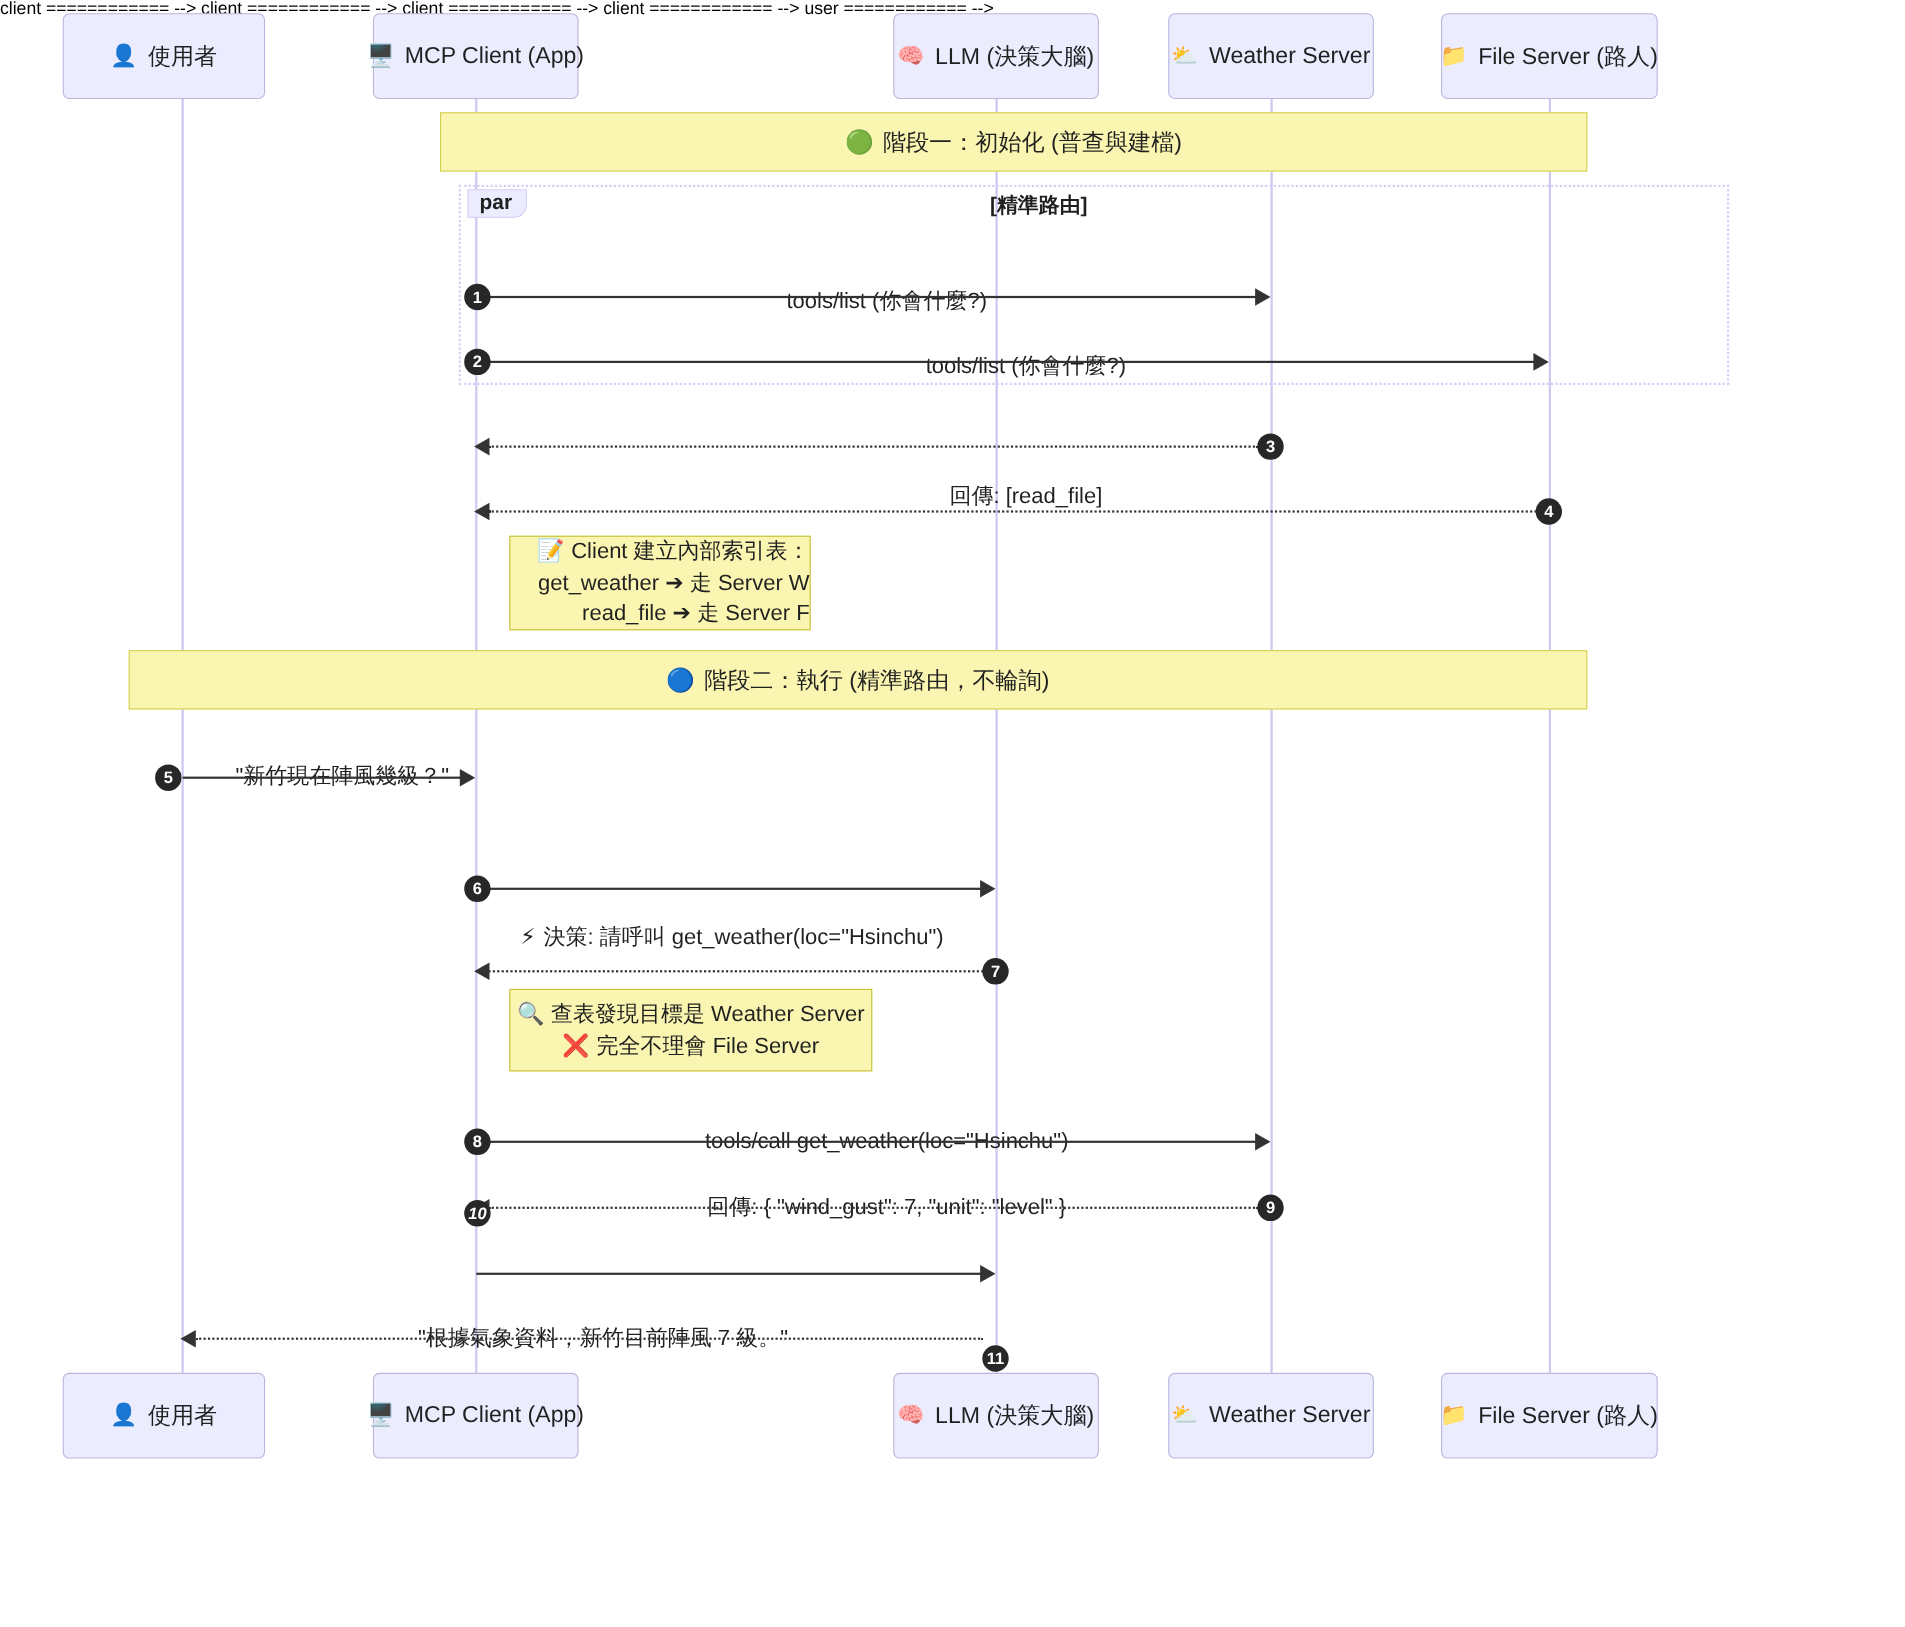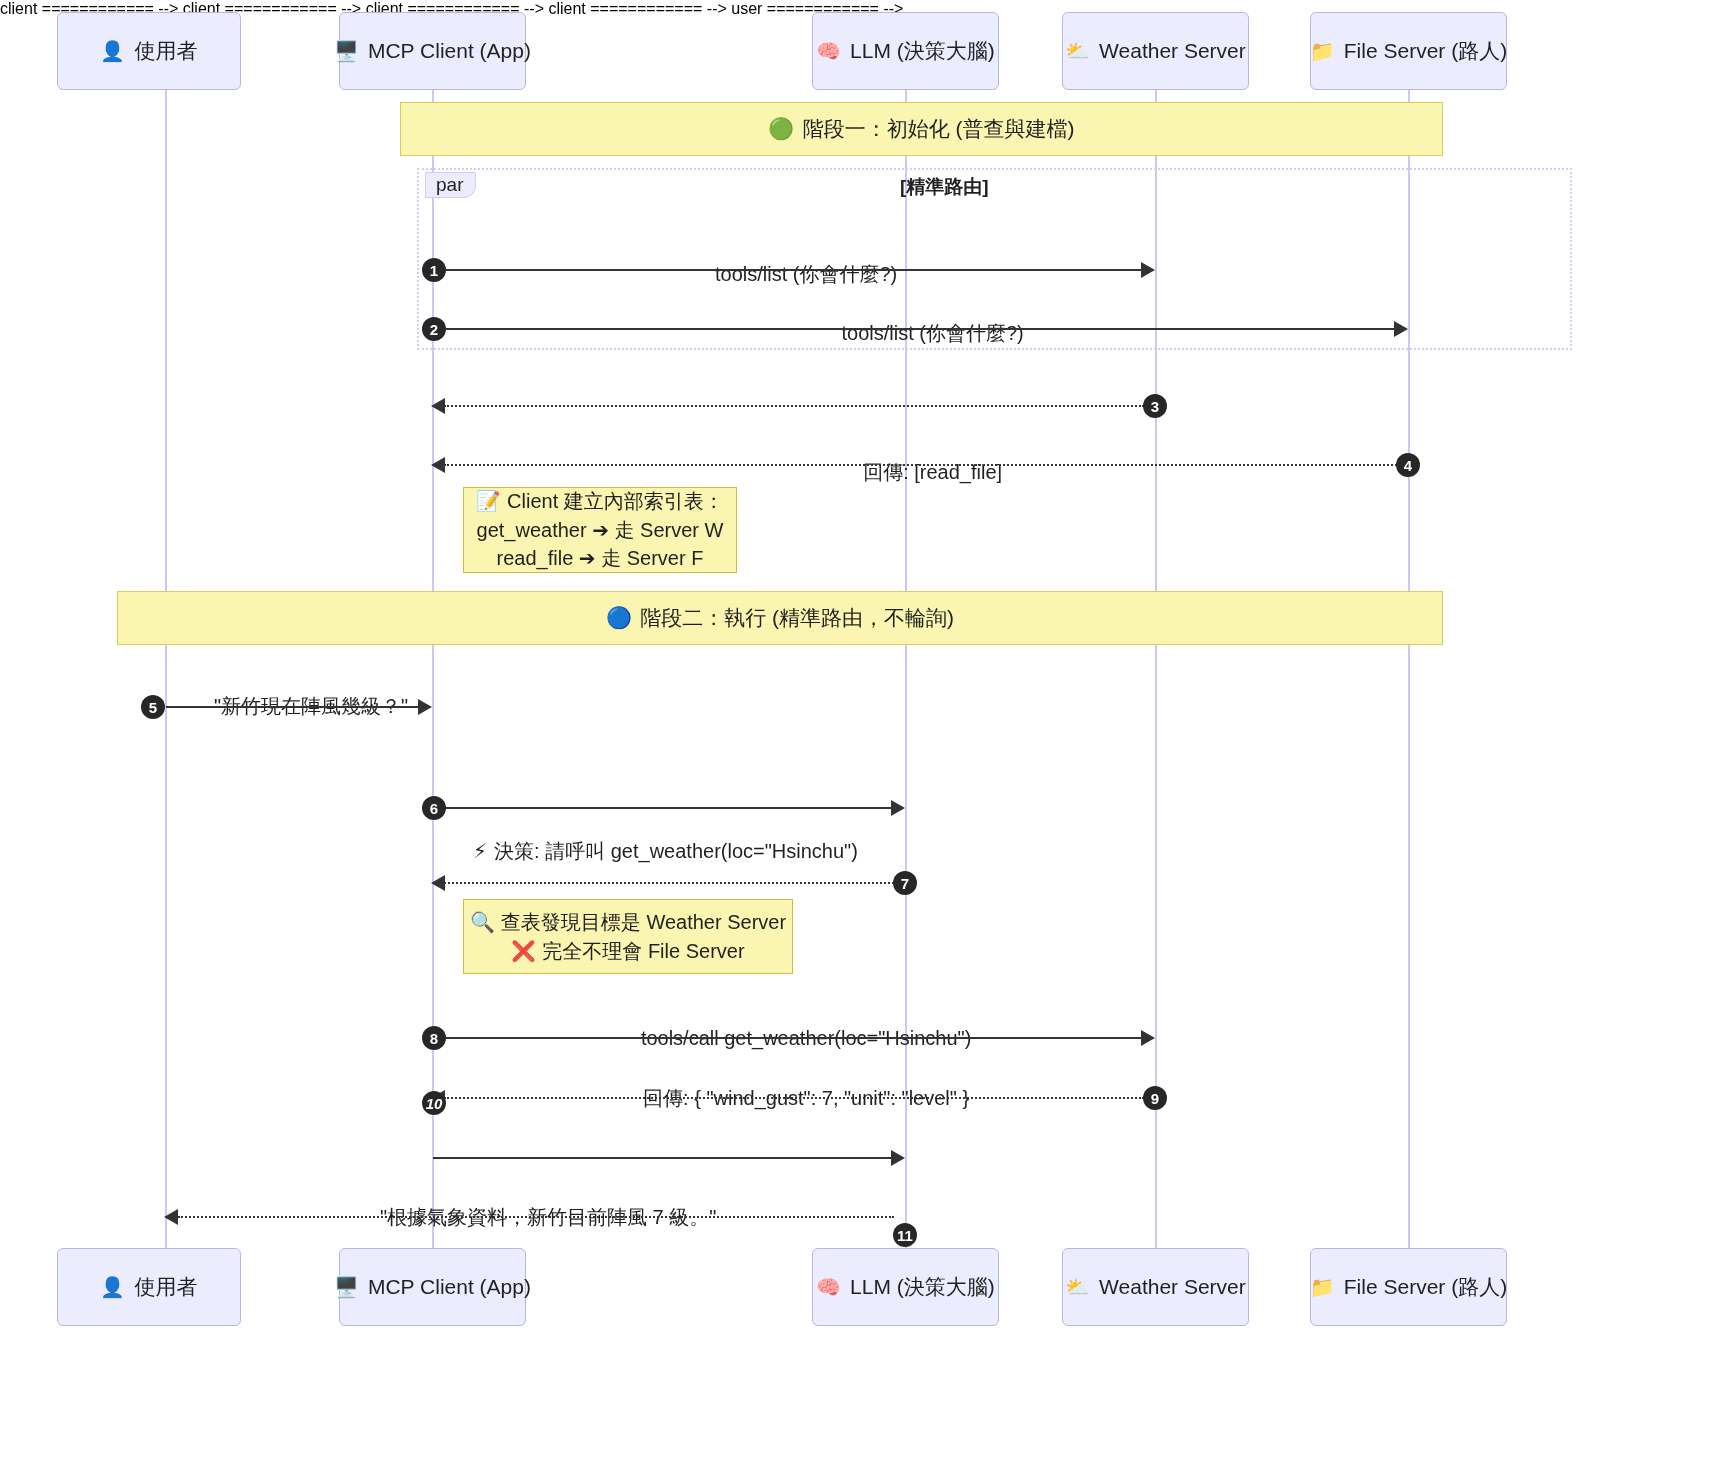--- a/index.html
+++ b/index.html
@@ -34,21 +34,21 @@
   .phase .emj{margin-right:8px;}
 
   
   .parbox{
     position:absolute;border:2px dotted #d4cdf5;box-sizing:border-box;
   }
   .parlabel{
     position:absolute;background:#ECECFF;border:1px solid #d4cdf5;
     height:26px;padding:0 12px 0 10px;
     display:flex;align-items:center;
-    font-size:19px;font-weight:normal;color:#1f2020;
+    font-size:19px;font-weight:bold;color:#1f2020;
     border-bottom-right-radius:12px;box-sizing:border-box;
   }
   .parcond{
     position:absolute;font-size:19px;font-weight:bold;color:#1f2020;white-space:nowrap;
   }
 
   
   .msgline{position:absolute;height:0;border-top:2px solid #333333;}
   .msgline.dotted{border-top:2.5px dotted #333333;}
   .arrowR{
@@ -157,31 +157,31 @@
   </div>
 
    client ============ --&gt;
   <div class="msgline dotted" style="left:444px;top:405px;width:700px;"></div>
   <div class="arrowL" style="left:431px;top:398px;"></div>
   <div class="seqnum" style="left:1143px;top:394px;">
     <span>3</span>
   </div>
 
    client ============ --&gt;
-  <div class="msgtext" style="left:434px;top:437px;width:975px;">
+  <div class="msgtext" style="left:434px;top:416px;width:975px;">
     <span>回傳: [read_file]</span>
   </div>
   <div class="msgline dotted" style="left:444px;top:464px;width:953px;"></div>
   <div class="arrowL" style="left:431px;top:457px;"></div>
   <div class="seqnum" style="left:1396px;top:453px;">
     <span>4</span>
   </div>
 
   
-  <div class="note" style="left:463px;top:487px;width:274px;height:86px;">
+  <div class="note" style="left:463px;top:487px;width:274px;height:86px;align-items:flex-end;">
     <div class="ln">
       <span class="emj">📝</span><span>Client 建立內部索引表：</span>
     </div>
     <div class="ln">get_weather ➔ 走 Server W</div>
     <div class="ln">read_file ➔ 走 Server F</div>
   </div>
 
   
   <div class="phase" style="left:117px;top:591px;width:1326px;">
     <span class="emj">🔵</span>

